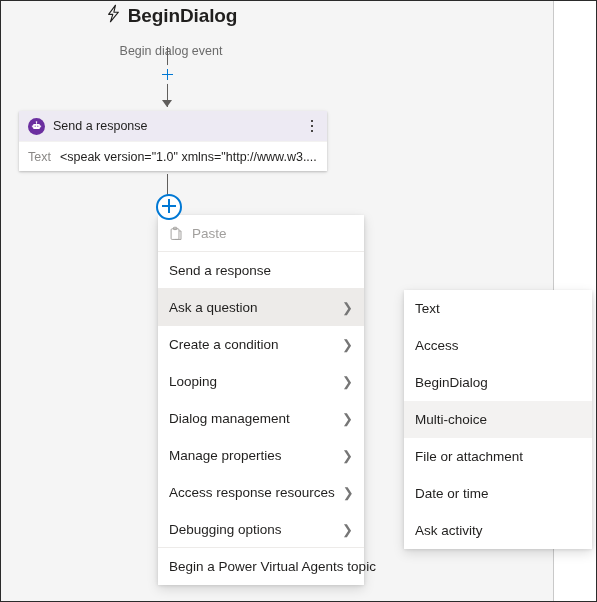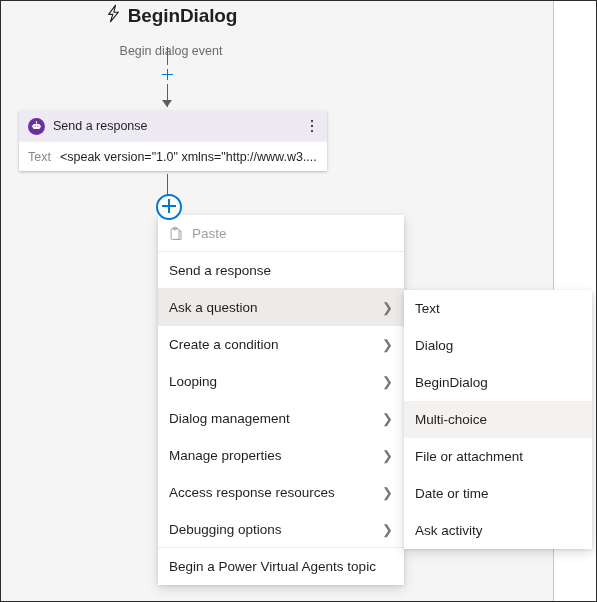--- a/index.html
+++ b/index.html
@@ -231,21 +231,21 @@
     color: #201f1e;
     white-space: nowrap;
     overflow: hidden;
   }
 
   
   .menu {
     position: absolute;
     left: 157px;
     top: 214px;
-    width: 246px;
+    width: 206px;
     background: #ffffff;
     box-shadow: 0 1.2px 3.6px rgba(0,0,0,.13), 0 4px 11px rgba(0,0,0,.13);
     z-index: 30;
     padding: 0;
   }
   .menu-item {
     position: relative;
     display: flex;
     align-items: center;
     height: 37px;
@@ -404,21 +404,21 @@
     <div class="menu-item">
       <span class="mi-label">Begin a Power Virtual Agents topic</span>
     </div>
   </div>
 
   <div class="submenu">
     <div class="sub-item">
       <span>Text</span>
     </div>
     <div class="sub-item">
-      <span>Dialog</span>
+      <span>Access</span>
     </div>
     <div class="sub-item">
       <span>BeginDialog</span>
     </div>
     <div class="sub-item selected">
       <span>Multi-choice</span>
     </div>
     <div class="sub-item">
       <span>File or attachment</span>
     </div>

